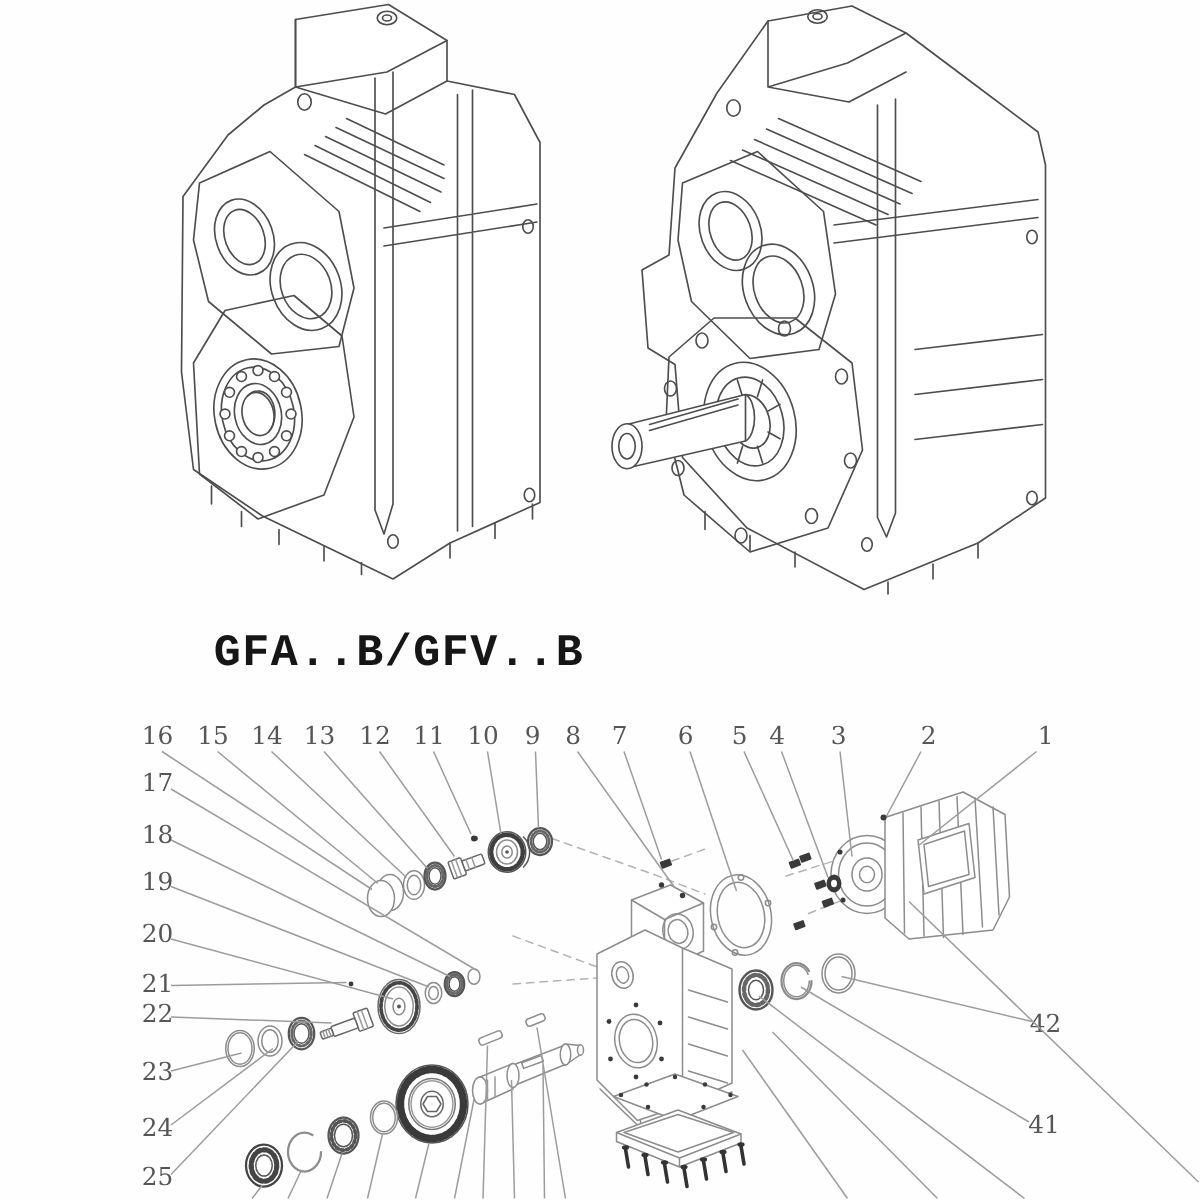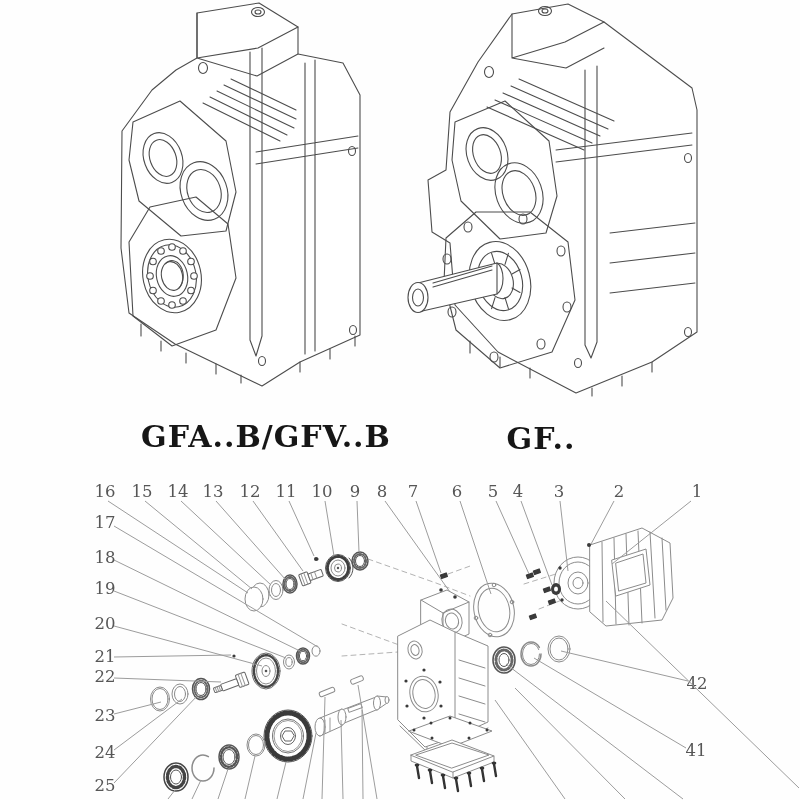--- a/index.html
+++ b/index.html
@@ -1,21 +1,21 @@
 <!DOCTYPE html>
 <html><head>
 <meta charset="utf-8">
 <style>
   html,body{margin:0;padding:0;background:#ffffff;}
   .page{position:relative;width:800px;height:800px;background:#fefefe;overflow:hidden;
         font-family:"DejaVu Serif", "Liberation Serif", serif;}
   svg{position:absolute;left:0;top:0;}
   .fig-label{position:absolute;font-weight:bold;font-size:30px;color:#161616;
              text-align:center;letter-spacing:1px;}
-  #lbl-left{left:121px;top:419px;width:290px;}
+  #lbl-left{left:121px;top:419px;width:290px;font-family:Liberation Mono, monospace;}
   #lbl-right{left:471px;top:421px;width:140px;}
 </style>
 </head>
 <body>
 
 <div class="page">
 
 <svg width="800" height="800" viewBox="0 0 800 800">
 
   <g stroke="#4d4d4d" fill="none" stroke-width="1.1" stroke-linejoin="round" stroke-linecap="round">
@@ -369,15 +369,14 @@
         <line x1="341" y1="720" x2="343" y2="799" stroke="#9c9c9c" stroke-width="1"></line>
         <line x1="362" y1="710" x2="363" y2="799" stroke="#9c9c9c" stroke-width="1"></line>
         <line x1="506" y1="664" x2="683" y2="799" stroke="#9c9c9c" stroke-width="1"></line>
         <line x1="606" y1="601" x2="799" y2="788" stroke="#9c9c9c" stroke-width="1"></line>
         <line x1="495" y1="700" x2="565" y2="799" stroke="#9c9c9c" stroke-width="1"></line>
         <line x1="515" y1="688" x2="625" y2="799" stroke="#9c9c9c" stroke-width="1"></line>
       </g>
 </svg>
 
 <div class="fig-label" id="lbl-left">GFA..B/GFV..B</div>
-<div class="fig-label" id="lbl-right">GF..</div>
 
 </div>
 
 </body></html>

